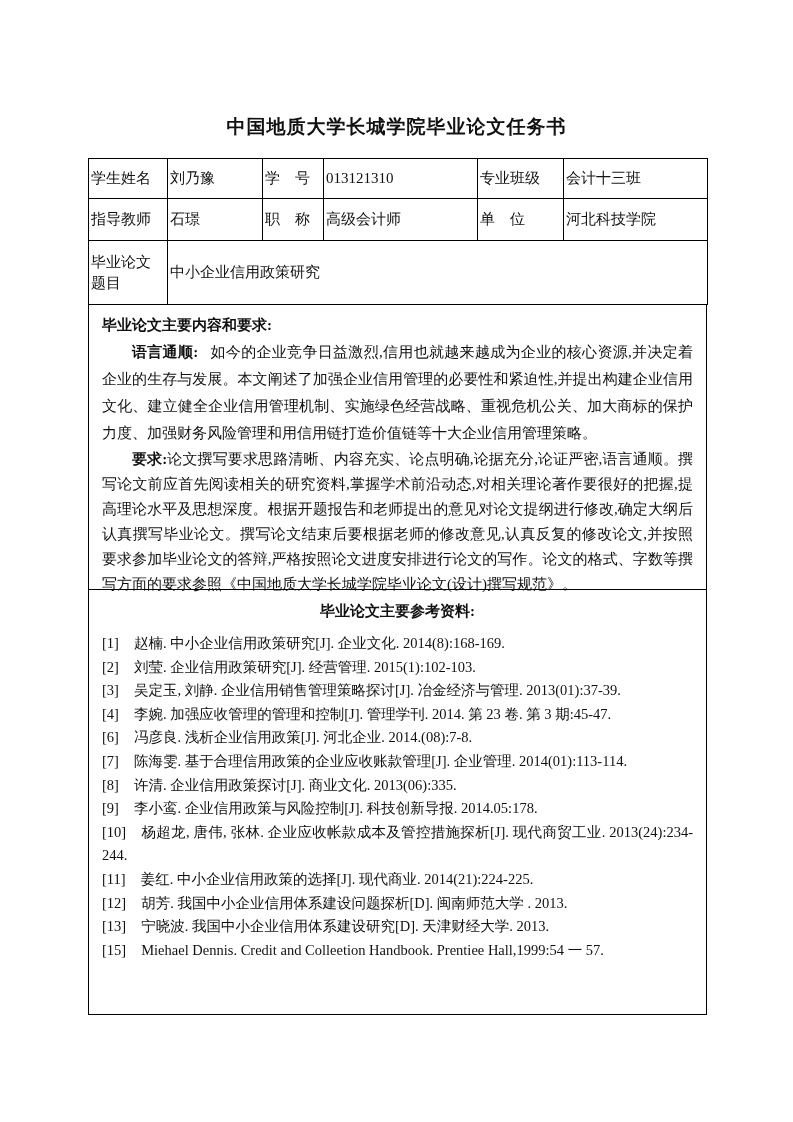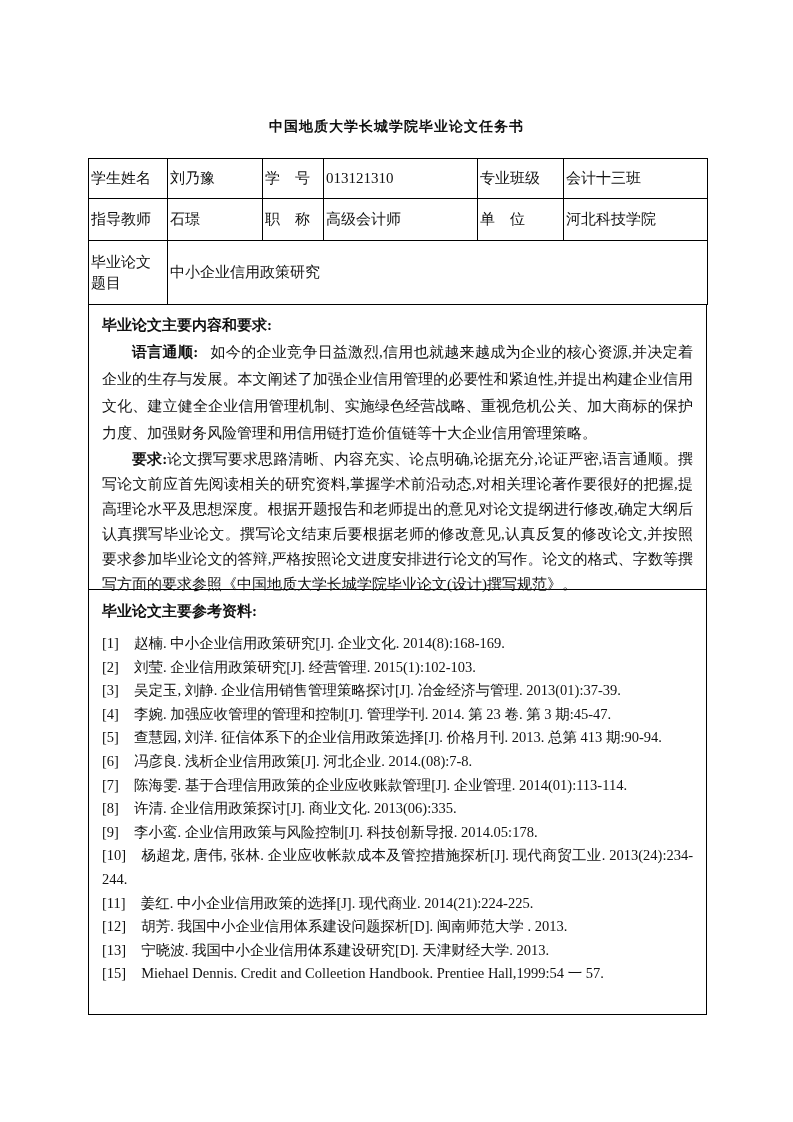--- a/index.html
+++ b/index.html
@@ -10,21 +10,21 @@
     background: #ffffff;
     color: #111111;
     font-family: "Liberation Serif", "DejaVu Serif", serif;
     overflow: hidden;
     box-sizing: border-box;
     padding-top: 112px;
   }
   .doc-title {
     margin: 0 0 17px 0;
     text-align: center;
-    font-size: 14px;
+    font-size: 19px;
     font-weight: bold;
     letter-spacing: 1px;
     line-height: 29px;
   }
   table.info-table {
     border-collapse: collapse;
     table-layout: fixed;
     width: 619px;
     margin-left: 88px;
   }
@@ -49,21 +49,21 @@
     background: #ffffff;
   }
   .content-box { height: 285px; padding: 5px 13px 0 13px; }
   .refs-box    { height: 425px; padding: 4px 13px 0 13px; }
   .section-heading {
     margin: 5px 0 3px 0;
     font-size: 15px;
     font-weight: bold;
     line-height: 21px;
   }
-  .refs-box .section-heading { margin: 7px 0 10px 0; }
+  .refs-box .section-heading { margin: 7px 0 10px 0; text-align: center; }
   .para {
     margin: 0;
     font-size: 15px;
     text-indent: 2em;
     text-align: justify;
   }
   .para-main { line-height: 27px; }
   .para-req  { line-height: 25px; }
   .run-label { font-weight: bold; }
   .run-label-main { margin-right: 12px; }
@@ -120,21 +120,20 @@
     <p class="para para-main"><span class="run-label run-label-main">语言通顺:</span><span>如今的企业竞争日益激烈,信用也就越来越成为企业的核心资源,并决定着企业的生存与发展。本文阐述了加强企业信用管理的必要性和紧迫性,并提出构建企业信用文化、建立健全企业信用管理机制、实施绿色经营战略、重视危机公关、加大商标的保护力度、加强财务风险管理和用信用链打造价值链等十大企业信用管理策略。</span></p>
     <p class="para para-req"><span class="run-label">要求:</span><span>论文撰写要求思路清晰、内容充实、论点明确,论据充分,论证严密,语言通顺。撰写论文前应首先阅读相关的研究资料,掌握学术前沿动态,对相关理论著作要很好的把握,提高理论水平及思想深度。根据开题报告和老师提出的意见对论文提纲进行修改,确定大纲后认真撰写毕业论文。撰写论文结束后要根据老师的修改意见,认真反复的修改论文,并按照要求参加毕业论文的答辩,严格按照论文进度安排进行论文的写作。论文的格式、字数等撰写方面的要求参照《中国地质大学长城学院毕业论文(设计)撰写规范》。</span></p>
   </div>
 
   <div class="box refs-box">
     <p class="section-heading">毕业论文主要参考资料:</p>
     <p class="ref"><span class="ref-num">[1]</span><span>赵楠.  中小企业信用政策研究[J]. 企业文化. 2014(8):168-169.</span></p>
     <p class="ref"><span class="ref-num">[2]</span><span>刘莹.  企业信用政策研究[J]. 经营管理. 2015(1):102-103.</span></p>
     <p class="ref"><span class="ref-num">[3]</span><span>吴定玉, 刘静.  企业信用销售管理策略探讨[J]. 冶金经济与管理. 2013(01):37-39.</span></p>
     <p class="ref"><span class="ref-num">[4]</span><span>李婉.  加强应收管理的管理和控制[J]. 管理学刊. 2014. 第 23 卷. 第 3 期:45-47.</span></p>
-    <p class="ref"><span class="ref-num">[5]</span><span>查慧园, 刘洋.  征信体系下的企业信用政策选择[J]. 价格月刊. 2013. 总第 413 期:90-94.</span></p>
     <p class="ref"><span class="ref-num">[6]</span><span>冯彦良.  浅析企业信用政策[J]. 河北企业. 2014.(08):7-8.</span></p>
     <p class="ref"><span class="ref-num">[7]</span><span>陈海雯.  基于合理信用政策的企业应收账款管理[J]. 企业管理. 2014(01):113-114.</span></p>
     <p class="ref"><span class="ref-num">[8]</span><span>许清.  企业信用政策探讨[J]. 商业文化. 2013(06):335.</span></p>
     <p class="ref"><span class="ref-num">[9]</span><span>李小鸾.  企业信用政策与风险控制[J]. 科技创新导报. 2014.05:178.</span></p>
     <p class="ref"><span class="ref-num">[10]</span><span>杨超龙, 唐伟, 张林.  企业应收帐款成本及管控措施探析[J]. 现代商贸工业. 2013(24):234-244.</span></p>
     <p class="ref"><span class="ref-num">[11]</span><span>姜红.  中小企业信用政策的选择[J]. 现代商业. 2014(21):224-225.</span></p>
     <p class="ref"><span class="ref-num">[12]</span><span>胡芳.  我国中小企业信用体系建设问题探析[D].  闽南师范大学 . 2013.</span></p>
     <p class="ref"><span class="ref-num">[13]</span><span>宁晓波.  我国中小企业信用体系建设研究[D].  天津财经大学.  2013.</span></p>
     <p class="ref"><span class="ref-num">[15]</span><span>Miehael Dennis. Credit and Colleetion Handbook. Prentiee Hall,1999:54 一 57.</span></p>
   </div>

